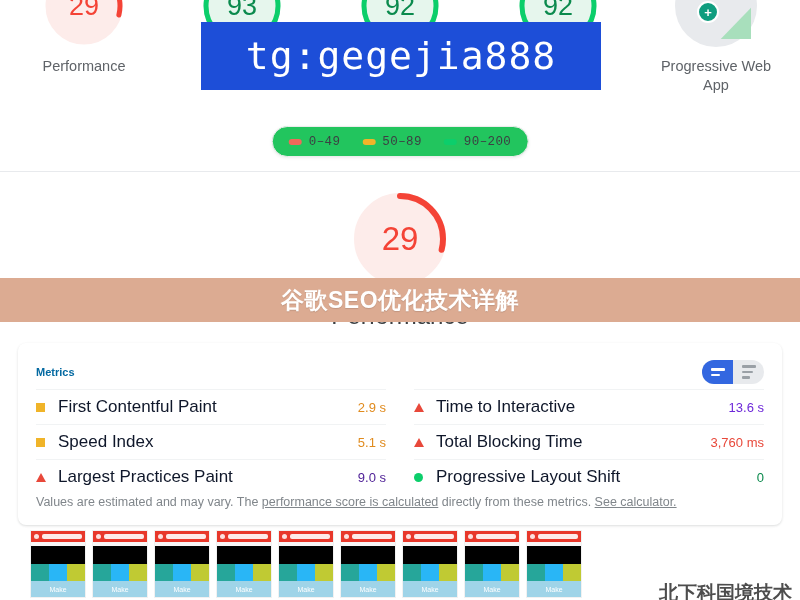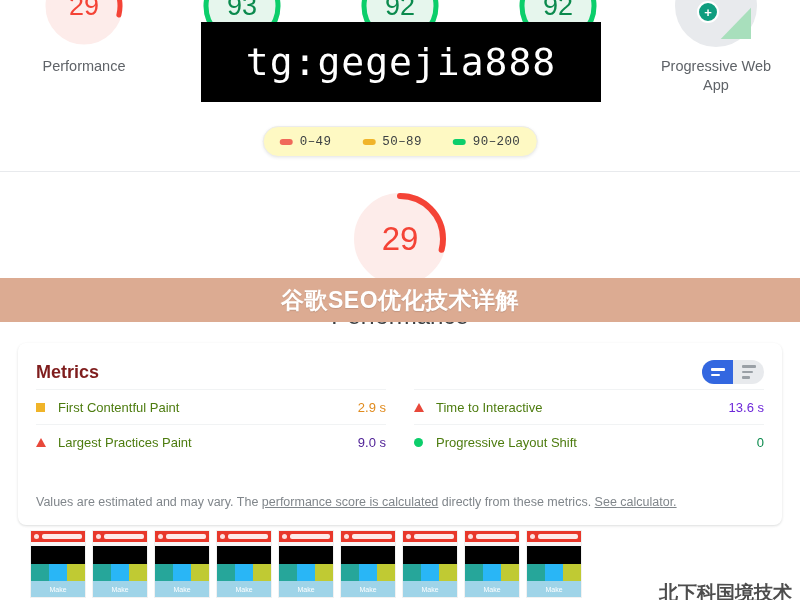--- a/index.html
+++ b/index.html
@@ -58,23 +58,23 @@
     width: 22px; height: 22px; border-radius: 50%;
     background: #0f9d7f; border: 2.5px solid #ffffff;
     display: flex; align-items: center; justify-content: center;
     color: #fff; font-size: 13px; line-height: 1; font-weight: 700;
   }
 
   
   .legend {
     position: absolute; left: 50%; transform: translateX(-50%);
     top: 126px; height: 31px;
-    background: #fef9c3; border: 1px solid #ececec;
+    background: #22c55e; border: 1px solid #ececec;
     border-radius: 17px; padding: 0 16px;
-    display: flex; align-items: center; gap: 31px;
+    display: flex; align-items: center; gap: 22px;
     box-shadow: 0 1px 3px rgba(60,64,67,0.10);
   }
   .legend-item { display: flex; align-items: center; gap: 7px; }
   .legend-swatch { width: 13px; height: 6px; border-radius: 3px; display: block; }
   .legend-text {
     font-size: 12.5px; color: #3c4043; letter-spacing: 0.4px;
     font-family: "Liberation Mono", monospace;
   }
 
   
@@ -98,21 +98,21 @@
   .metrics-card {
     position: absolute; left: 18px; top: 343px; width: 764px; height: 182px;
     background: #ffffff; border-radius: 8px;
     box-shadow: 0 1px 3px rgba(60,64,67,0.10), 0 1px 2px rgba(60,64,67,0.08);
     padding: 14px 18px 0 18px;
   }
   .metrics-head {
     display: flex; align-items: center; justify-content: space-between;
     height: 30px;
   }
-  .metrics-title { font-size: 18px; font-weight: bold; color: #7f1d1d; }
+  .metrics-title { font-size: 11px; font-weight: bold; color: #0369a1; }
   .toggle {
     display: flex; width: 62px; height: 24px; border-radius: 12px;
     overflow: hidden; background: #e8eaed;
   }
   .toggle-half {
     flex: 1; display: flex; align-items: center; justify-content: center;
   }
   .toggle-half.on { background: #3367e0; }
   .tl { display: block; background: #ffffff; border-radius: 1px; height: 2.4px; }
   .toggle-half.off .tl { background: #9aa0a6; }
@@ -125,21 +125,21 @@
     height: 35px; border-top: 1px solid #f1f3f4;
   }
   .metric-mark { width: 22px; flex: none; display: flex; align-items: center; }
   .sq { width: 9px; height: 9px; display: block; }
   .tri {
     width: 0; height: 0; display: block;
     border-left: 5.5px solid transparent; border-right: 5.5px solid transparent;
   }
   .dot { width: 9px; height: 9px; border-radius: 50%; display: block; }
   .metric-name {
-    flex: 1; font-size: 13px; color: #4d7c0f;
+    flex: 1; font-size: 17px; color: #0f172a;
   }
   .metric-val { font-size: 13px; text-align: right; white-space: nowrap; }
   .metrics-foot {
     position: absolute; left: 18px; bottom: 14px; right: 18px;
     font-size: 12.5px; color: #80868b; line-height: 1.4;
   }
   .metrics-foot u { text-decoration: underline; color: #80868b; }
 
   
   .filmstrip {
@@ -162,22 +162,22 @@
   .th-black { height: 18px; background: #000000; }
   .th-tiles { height: 17px; display: flex; }
   .th-tiles span { flex: 1; }
   .th-foot {
     flex: 1; background: #9fd4e8; color: #ffffff;
     font-size: 7px; display: flex; align-items: center; justify-content: center;
   }
 
   
   .overlay-black {
-    position: absolute; left: 201px; top: 22px; width: 400px; height: 80px;
-    background: #000000; display: flex; align-items: center; justify-content: center;
+    position: absolute; left: 201px; top: 22px; width: 400px; height: 68px;
+    background: #1d4ed8; display: flex; align-items: center; justify-content: center;
     z-index: 40;
   }
   .overlay-black span {
     color: #ffffff; font-family: "DejaVu Sans Mono", monospace;
     font-size: 38px; letter-spacing: 1px;
   }
   .overlay-banner {
     position: absolute; left: 0; top: 278px; width: 800px; height: 44px;
     background: #dcab92; display: flex; align-items: center; justify-content: center;
     z-index: 40;
@@ -309,20 +309,27 @@
     <div class="metrics-col">
 
       <div class="metric-row">
         <span class="metric-mark">
           <span class="sq" style="background:#f0b429"></span>
         </span>
         <span class="metric-name">First Contentful Paint</span>
         <span class="metric-val" style="color:#e08b1e">2.9 s</span>
       </div>
 
+      <div class="metric-row">
+        <span class="metric-mark">
+          <span class="sq" style="background:#f0b429"></span>
+        </span>
+        <span class="metric-name">Speed Index</span>
+        <span class="metric-val" style="color:#e08b1e">5.1 s</span>
+      </div>
 
       <div class="metric-row">
         <span class="metric-mark">
           <span class="tri" style="border-bottom:9.5px solid #e8483a"></span>
         </span>
         <span class="metric-name">Largest Practices Paint</span>
         <span class="metric-val" style="color:#4c1d95">9.0 s</span>
       </div>
 
     </div>
@@ -330,20 +337,27 @@
     <div class="metrics-col">
 
       <div class="metric-row">
         <span class="metric-mark">
           <span class="tri" style="border-bottom:9.5px solid #e8483a"></span>
         </span>
         <span class="metric-name">Time to Interactive</span>
         <span class="metric-val" style="color:#6d28d9">13.6 s</span>
       </div>
 
+      <div class="metric-row">
+        <span class="metric-mark">
+          <span class="tri" style="border-bottom:9.5px solid #e8483a"></span>
+        </span>
+        <span class="metric-name">Total Blocking Time</span>
+        <span class="metric-val" style="color:#e8483a">3,760 ms</span>
+      </div>
 
       <div class="metric-row">
         <span class="metric-mark">
           <span class="dot" style="background:#0cce6b"></span>
         </span>
         <span class="metric-name">Progressive Layout Shift</span>
         <span class="metric-val" style="color:#0b8a4d">0</span>
       </div>
 
     </div>

